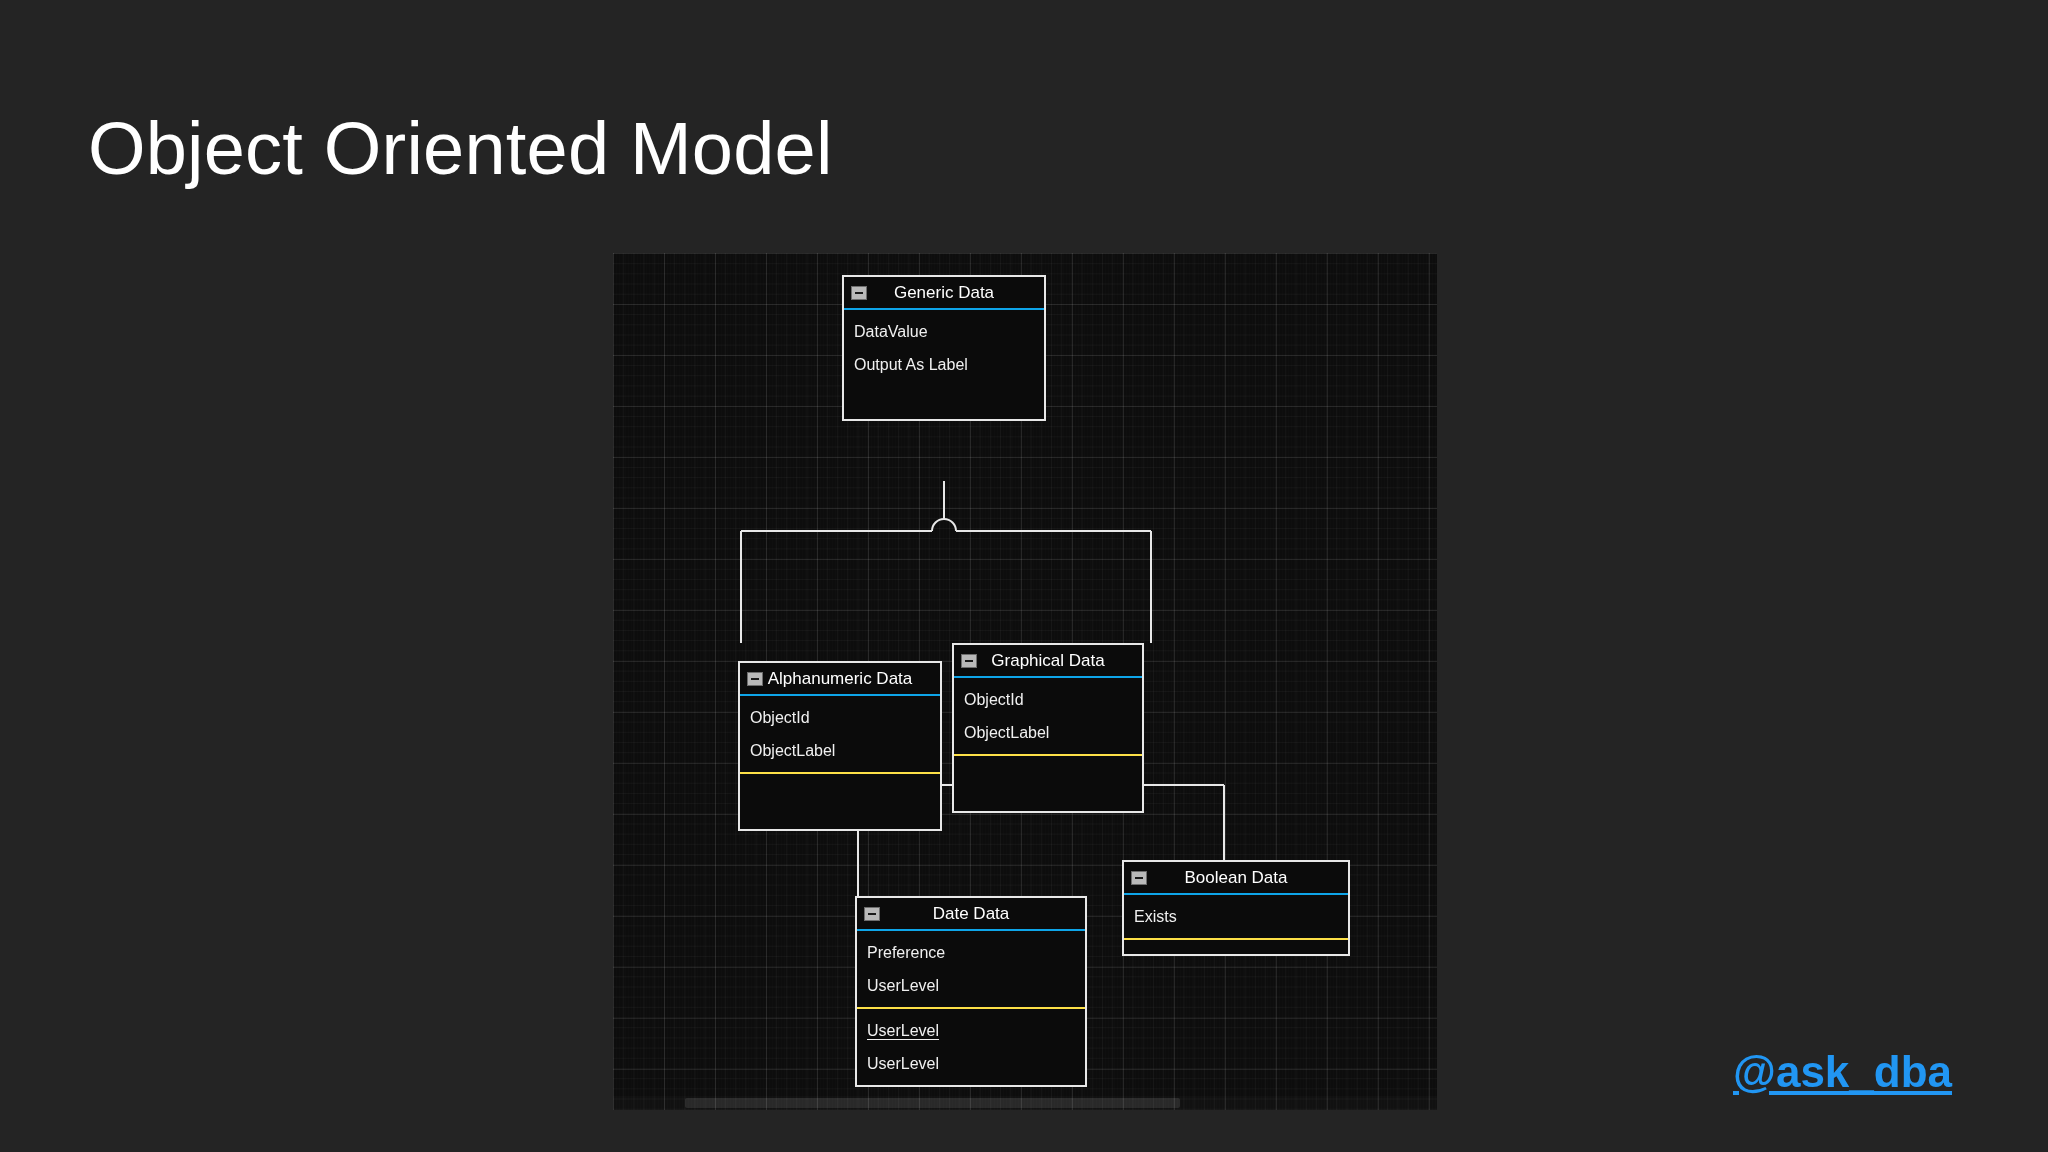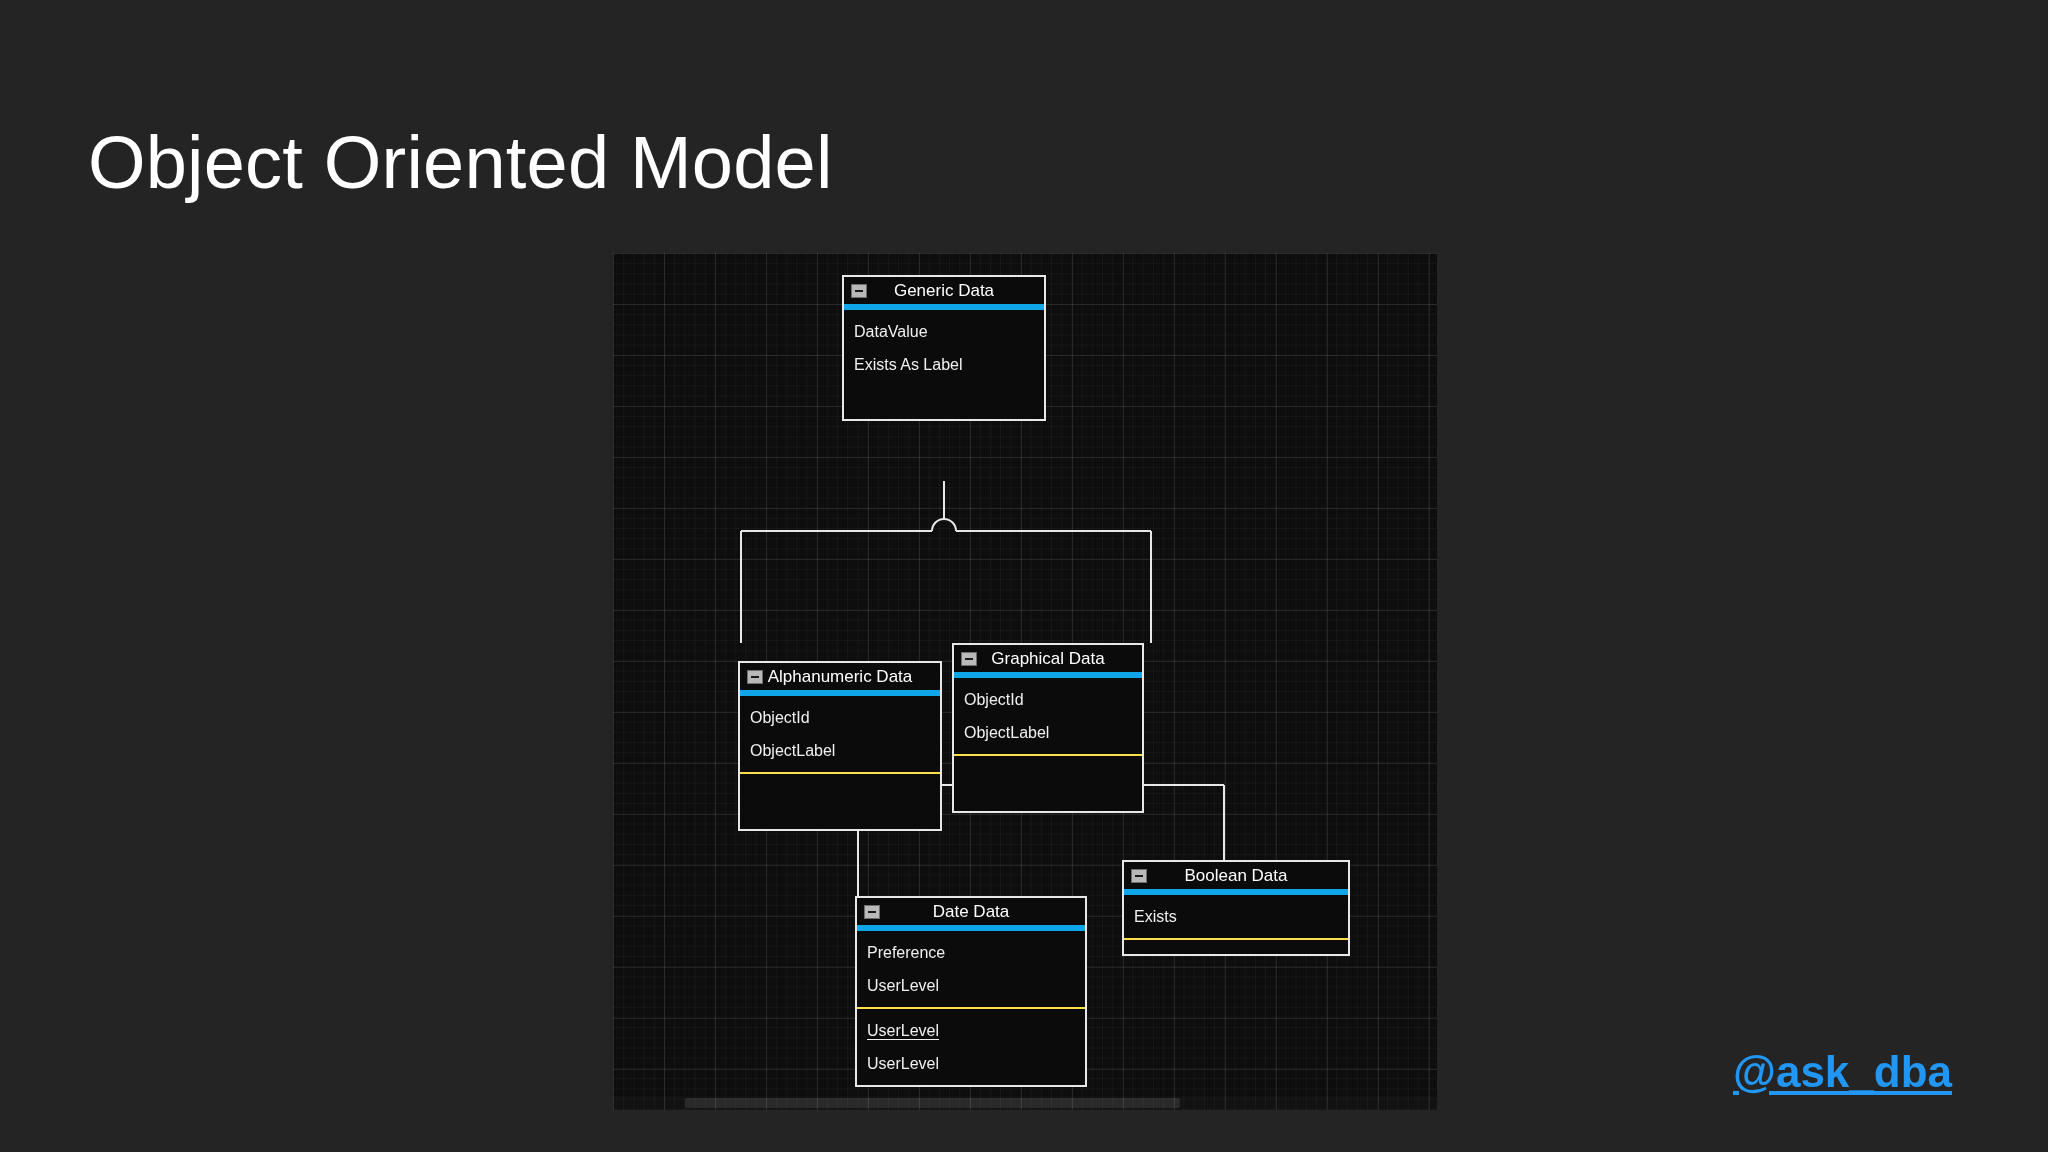--- a/index.html
+++ b/index.html
@@ -13,21 +13,21 @@
     height: 1152px;
     background: #242424;
     overflow: hidden;
     font-family: "Liberation Sans", sans-serif;
   }
 
   
   #slide-title {
     position: absolute;
     left: 88px;
-    top: 124px;
+    top: 110px;
     font-size: 74px;
     font-weight: 400;
     color: #ffffff;
     letter-spacing: 0.2px;
     line-height: 1.05;
     white-space: nowrap;
   }
 
   
   #watermark {
@@ -110,21 +110,21 @@
   .entity {
     position: absolute;
     border: 2px solid #e8e8e8;
     background: #0b0b0b;
     box-sizing: border-box;
     color: #f2f2f2;
   }
   .entity-header {
     position: relative;
     height: 33px;
-    border-bottom: 6px solid #0ea5e9;
+    border-bottom: 2px solid #0ea5e9;
     display: flex;
     align-items: center;
     justify-content: center;
     font-size: 17px;
     font-weight: 400;
     color: #ffffff;
     box-sizing: border-box;
   }
   .collapse-icon {
     position: absolute;
@@ -204,21 +204,21 @@
       </g>
     </svg>
 
     <div class="entity" id="entity-generic-data">
       <div class="entity-header">
         <span class="collapse-icon"></span>
         <span>Generic Data</span>
       </div>
       <div class="entity-section" style="padding-bottom:42px;">
         <div class="attr">DataValue</div>
-        <div class="attr">Exists As Label</div>
+        <div class="attr">Output As Label</div>
       </div>
     </div>
 
     <div class="entity" id="entity-alphanumeric-data">
       <div class="entity-header">
         <span class="collapse-icon"></span>
         <span>Alphanumeric Data</span>
       </div>
       <div class="entity-section">
         <div class="attr">ObjectId</div>

